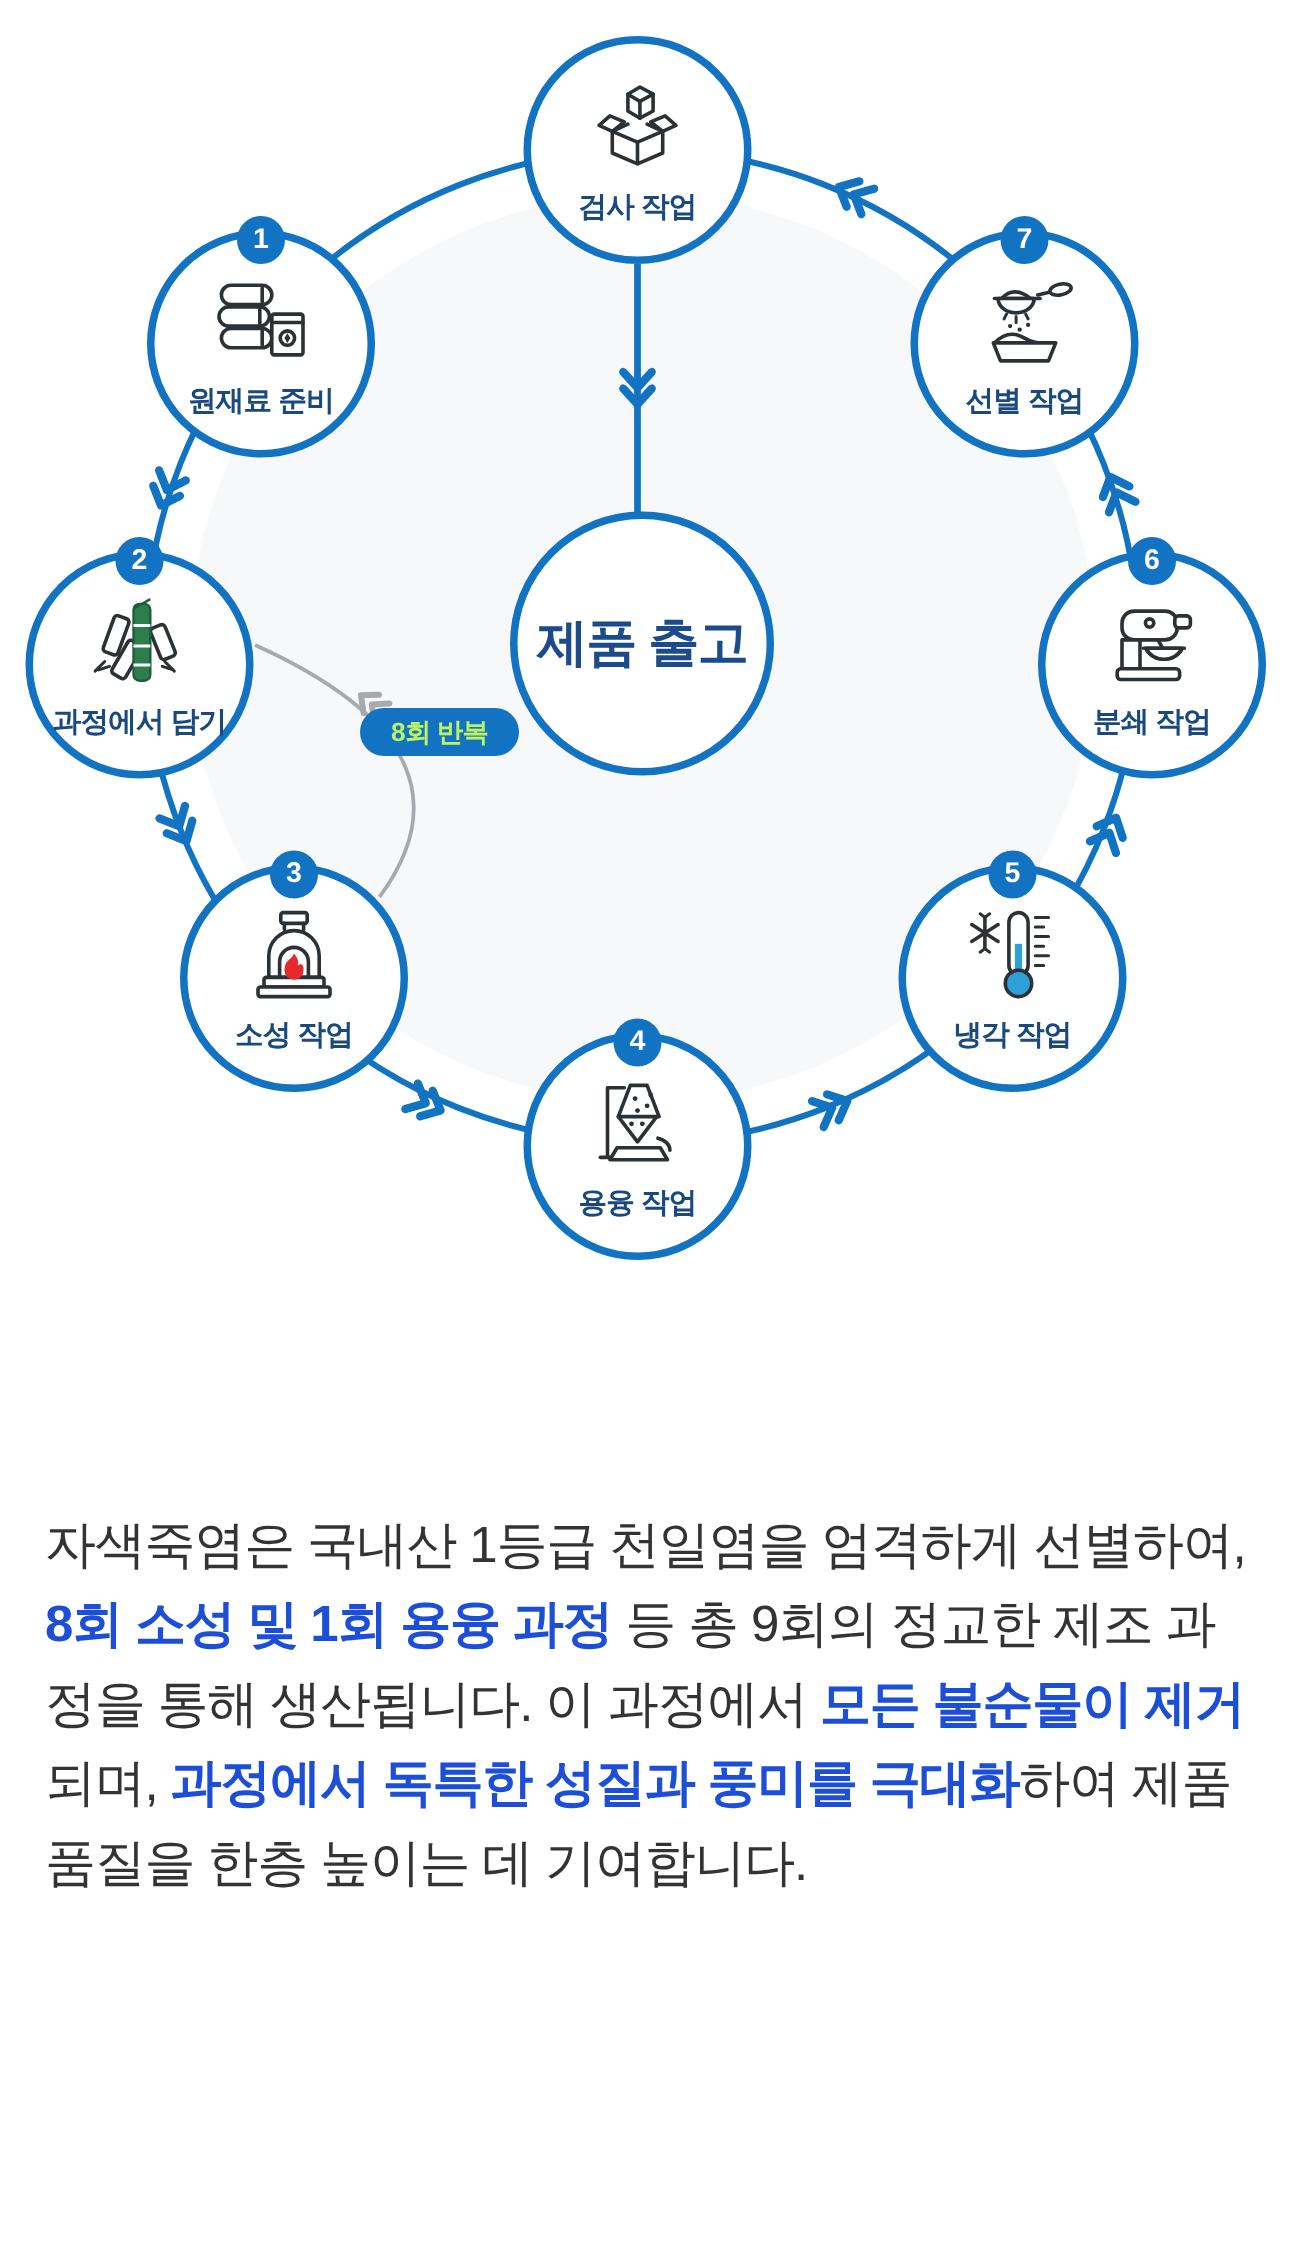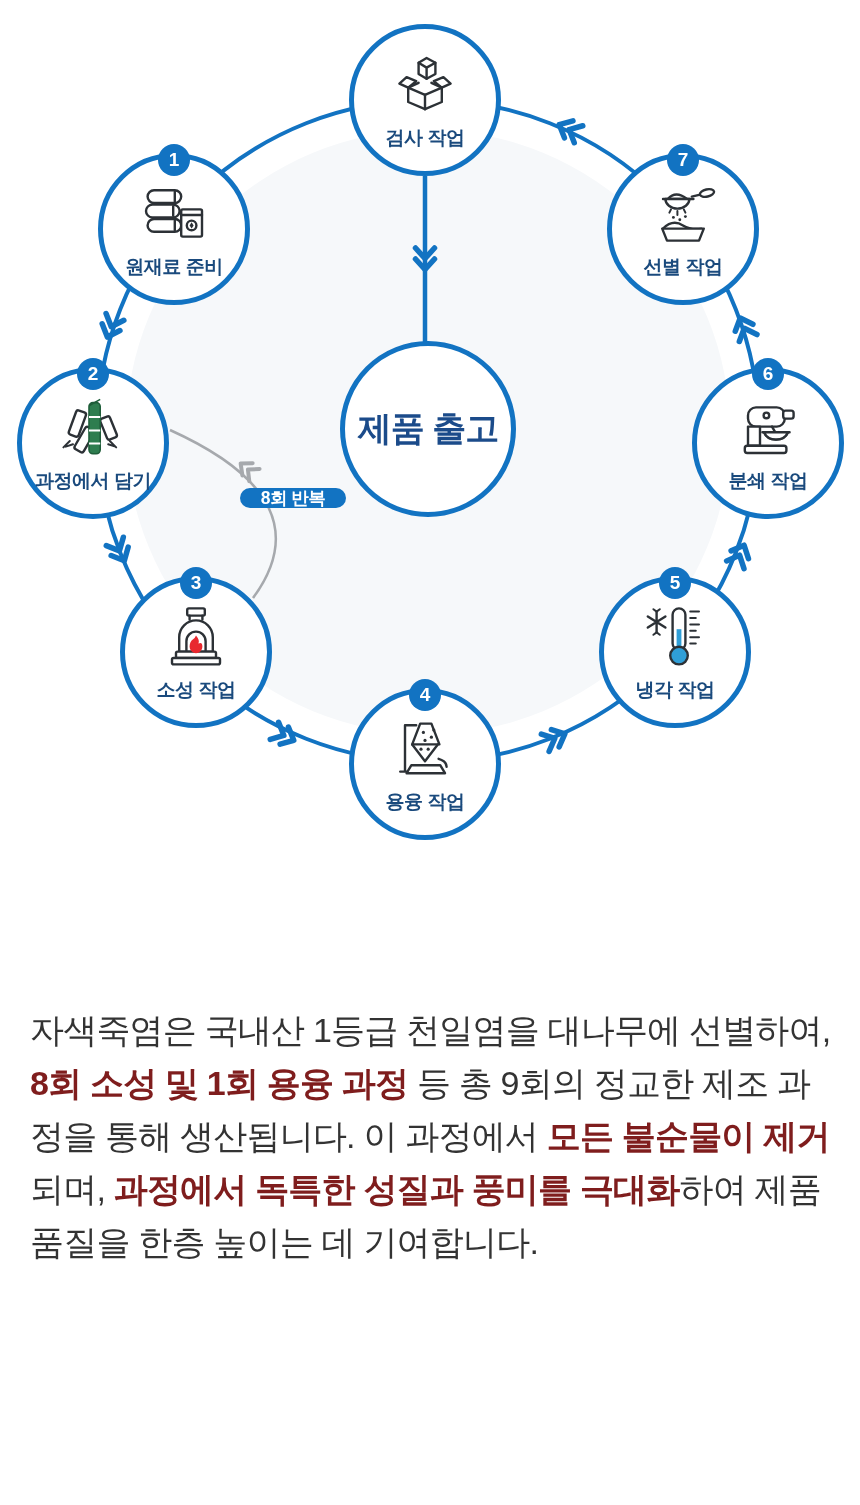--- a/index.html
+++ b/index.html
@@ -19,29 +19,29 @@
   }
   .node .label{font-size:19px;font-weight:600;color:var(--label-navy);letter-spacing:-0.5px;white-space:nowrap;}
   .node .badge{
     position:absolute;left:calc(50% - 16px);top:-14px;width:32px;height:32px;border-radius:50%;
     background:var(--accent-blue);color:#fff;font-size:19px;font-weight:700;
     display:flex;align-items:center;justify-content:center;z-index:3;
   }
   .node.center-node{width:176px;height:176px;justify-content:center;}
   .node.center-node .label{font-size:34px;font-weight:700;color:var(--center-navy);letter-spacing:-1px;}
   .loop-pill{
-    position:absolute;z-index:3;left:240px;top:488px;width:106px;height:20px;border-radius:17px;
-    background:var(--accent-blue);color:#ffffff;font-size:17.5px;font-weight:700;letter-spacing:-0.5px;
+    position:absolute;z-index:3;left:240px;top:472px;width:106px;height:32px;border-radius:17px;
+    background:var(--accent-blue);color:#bef264;font-size:17.5px;font-weight:700;letter-spacing:-0.5px;
     display:flex;align-items:center;justify-content:center;
   }
   .body-text{
     position:absolute;left:30px;top:1004px;width:802px;
     font-size:34px;line-height:1.56;color:#333;letter-spacing:-0.8px;
   }
-  .body-text b{font-weight:700;color:#7f1d1d;}
+  .body-text b{font-weight:700;color:#1d4ed8;}
   .icon{display:block;}
 </style>
 </head>
 <body>
 
 <div class="page">
 
   <div class="diagram">
 
     <svg class="underlay" width="860" height="880" viewBox="0 0 860 880">
@@ -216,15 +216,15 @@
       <div class="label">선별 작업</div>
     </div>
 
     <div class="node center-node" style="left:340px;top:341px">
       <div class="label">제품 출고</div>
     </div>
 
     <div class="loop-pill">8회 반복</div>
   </div>
 
-  <p class="body-text"><span>자색죽염은 국내산 1등급 천일염을 대나무에 선별하여, </span><b>8회 소성 및 1회 용융 과정</b><span> 등 총 9회의 정교한 제조 과정을 통해 생산됩니다. 이 과정에서 </span><b>모든 불순물이 제거</b><span>되며, </span><b>과정에서 독특한 성질과 풍미를 극대화</b><span>하여 제품 품질을 한층 높이는 데 기여합니다.</span></p>
+  <p class="body-text"><span>자색죽염은 국내산 1등급 천일염을 엄격하게 선별하여, </span><b>8회 소성 및 1회 용융 과정</b><span> 등 총 9회의 정교한 제조 과정을 통해 생산됩니다. 이 과정에서 </span><b>모든 불순물이 제거</b><span>되며, </span><b>과정에서 독특한 성질과 풍미를 극대화</b><span>하여 제품 품질을 한층 높이는 데 기여합니다.</span></p>
 
 </div>
 
 </body></html>

